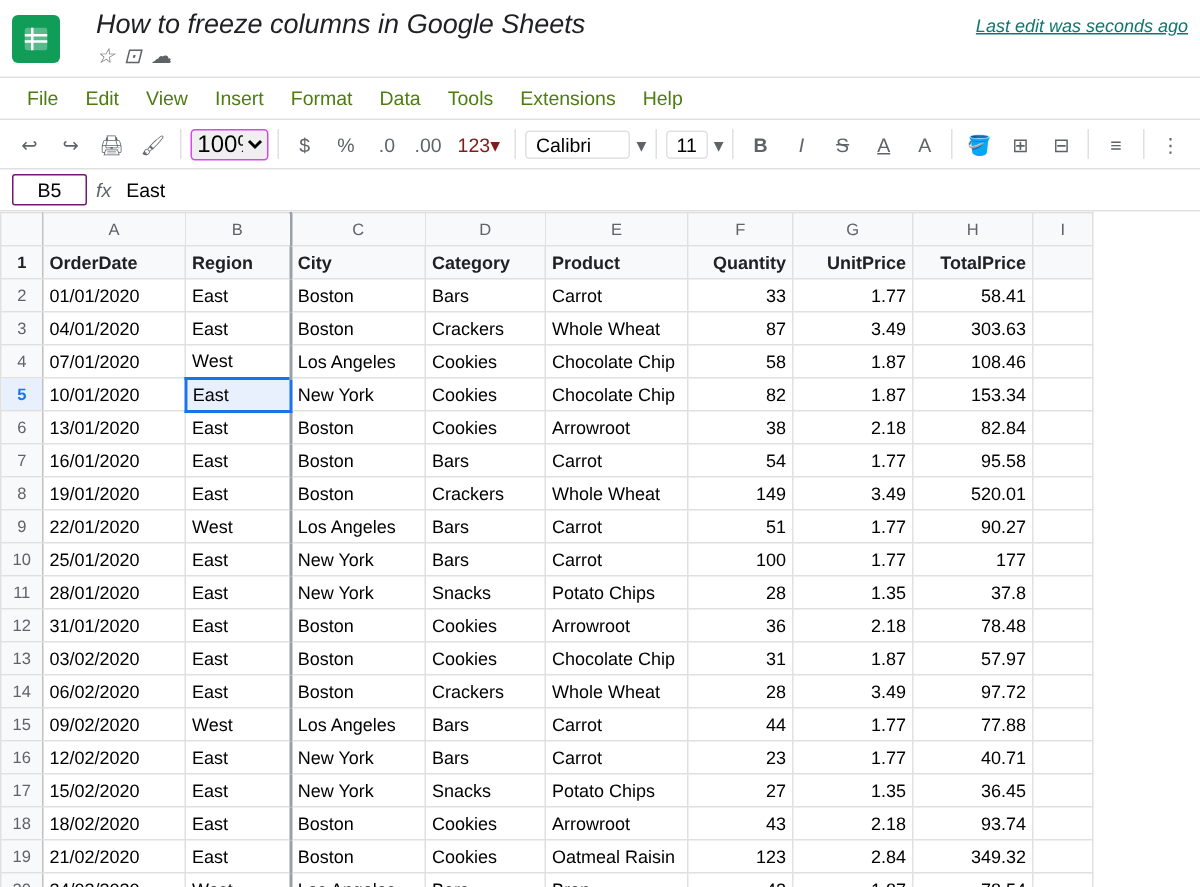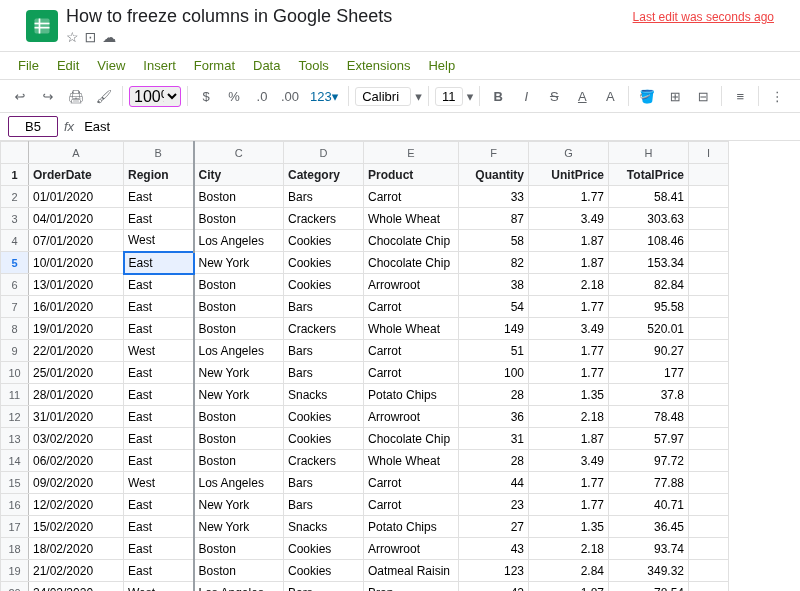--- a/index.html
+++ b/index.html
@@ -1,37 +1,37 @@
 <!DOCTYPE html>
 <html><head>
   <meta charset="utf-8">
   <style>
     * { margin: 0; padding: 0; box-sizing: border-box; }
     body { font-family: Arial, sans-serif; font-size: 13px; background: #fff; width: 800px; height: 591px; overflow: hidden; }
     
     
-    #top-bar { display: flex; align-items: center; padding: 6px 26px; gap: 8px; border-bottom: 1px solid #e0e0e0; }
+    #top-bar { display: flex; align-items: center; padding: 6px 8px; gap: 24px; border-bottom: 1px solid #e0e0e0; font-style: italic; }
     #app-icon { width: 32px; height: 32px; background: #0f9d58; border-radius: 4px; display: flex; align-items: center; justify-content: center; flex-shrink: 0; }
     #app-icon svg { width: 20px; height: 20px; }
     #title-area { flex: 1; }
     #doc-title { font-size: 18px; color: #202124; font-weight: normal; }
     #title-icons { display: flex; gap: 6px; align-items: center; margin-top: 2px; }
     #title-icons span { color: #5f6368; font-size: 14px; cursor: pointer; }
-    #last-edit { font-size: 12px; color: #ef4444; text-decoration: underline; margin-left: auto; align-self: flex-start; padding-top: 4px; }
+    #last-edit { font-size: 12px; color: #0f766e; text-decoration: underline; margin-left: auto; align-self: flex-start; padding-top: 4px; }
     
     
     #menu-bar { display: flex; align-items: center; padding: 2px 10px; gap: 2px; border-bottom: 1px solid #e0e0e0; }
     .menu-item { padding: 4px 8px; font-size: 13px; color: #4d7c0f; cursor: pointer; border-radius: 3px; }
     
     
     #toolbar { display: flex; align-items: center; padding: 4px 8px; gap: 4px; border-bottom: 1px solid #e0e0e0; background: #fff; }
     .toolbar-btn { width: 24px; height: 24px; display: flex; align-items: center; justify-content: center; cursor: pointer; border-radius: 3px; color: #5f6368; font-size: 13px; border: none; background: none; }
     .toolbar-sep { width: 1px; height: 20px; background: #e0e0e0; margin: 0 2px; }
-    .toolbar-dropdown { display: flex; align-items: center; border: none; background: none; font-size: 13px; color: #0369a1; cursor: pointer; padding: 2px 4px; border-radius: 3px; gap: 2px; }
-    #font-input { width: 56px; border: 1px solid #e0e0e0; border-radius: 3px; font-size: 13px; padding: 1px 6px; }
+    .toolbar-dropdown { display: flex; align-items: center; border: none; background: none; font-size: 13px; color: #7f1d1d; cursor: pointer; padding: 2px 4px; border-radius: 3px; gap: 2px; }
+    #font-input { width: 70px; border: 1px solid #e0e0e0; border-radius: 3px; font-size: 13px; padding: 1px 6px; }
     #font-size-input { width: 28px; text-align: center; border: 1px solid #e0e0e0; border-radius: 3px; font-size: 13px; padding: 1px 2px; }
     .bold-btn { font-weight: bold; }
     .italic-btn { font-style: italic; }
     .strike-btn { text-decoration: line-through; }
     
     
     #formula-bar { display: flex; align-items: center; padding: 3px 8px; gap: 6px; border-bottom: 1px solid #e0e0e0; }
     #cell-ref { width: 50px; text-align: center; border: 1px solid #701a75; border-radius: 2px; font-size: 13px; padding: 2px 4px; }
     #formula-icon { color: #5f6368; font-size: 13px; font-style: italic; cursor: pointer; }
     #formula-input { flex: 1; border: none; font-size: 13px; padding: 2px 4px; outline: none; }

